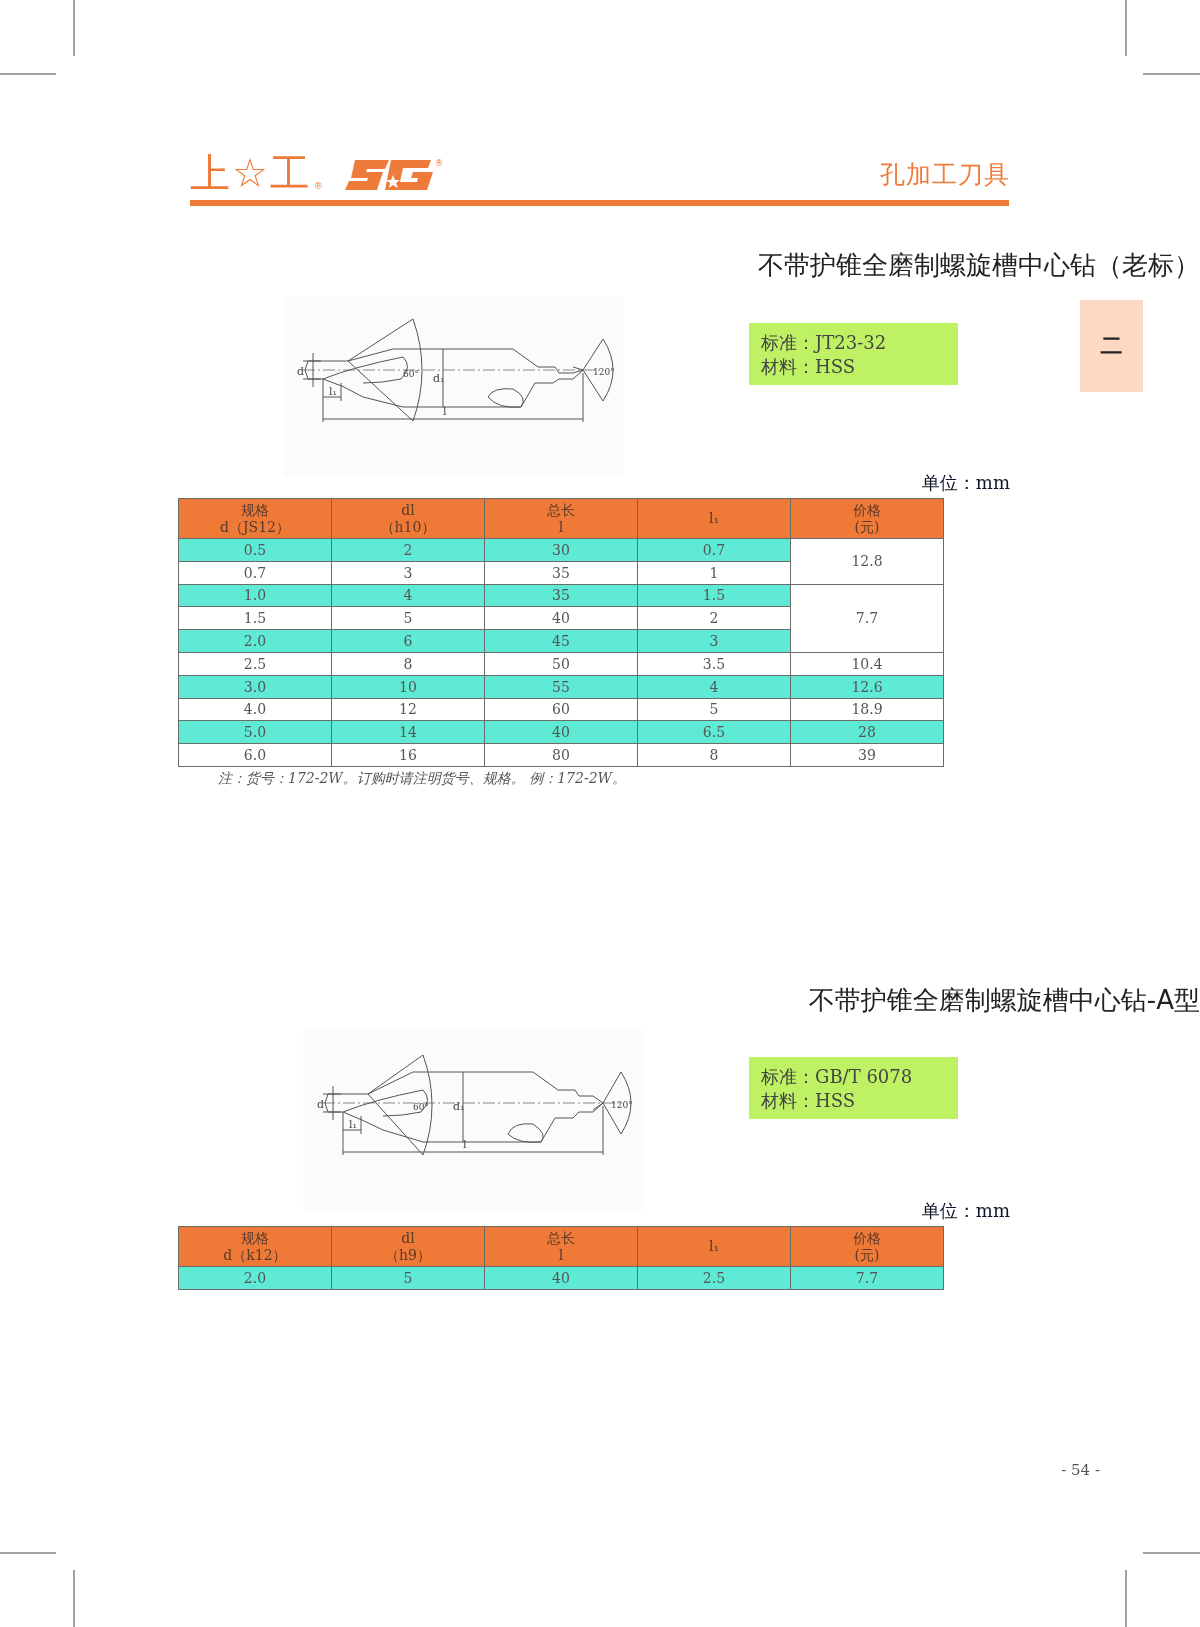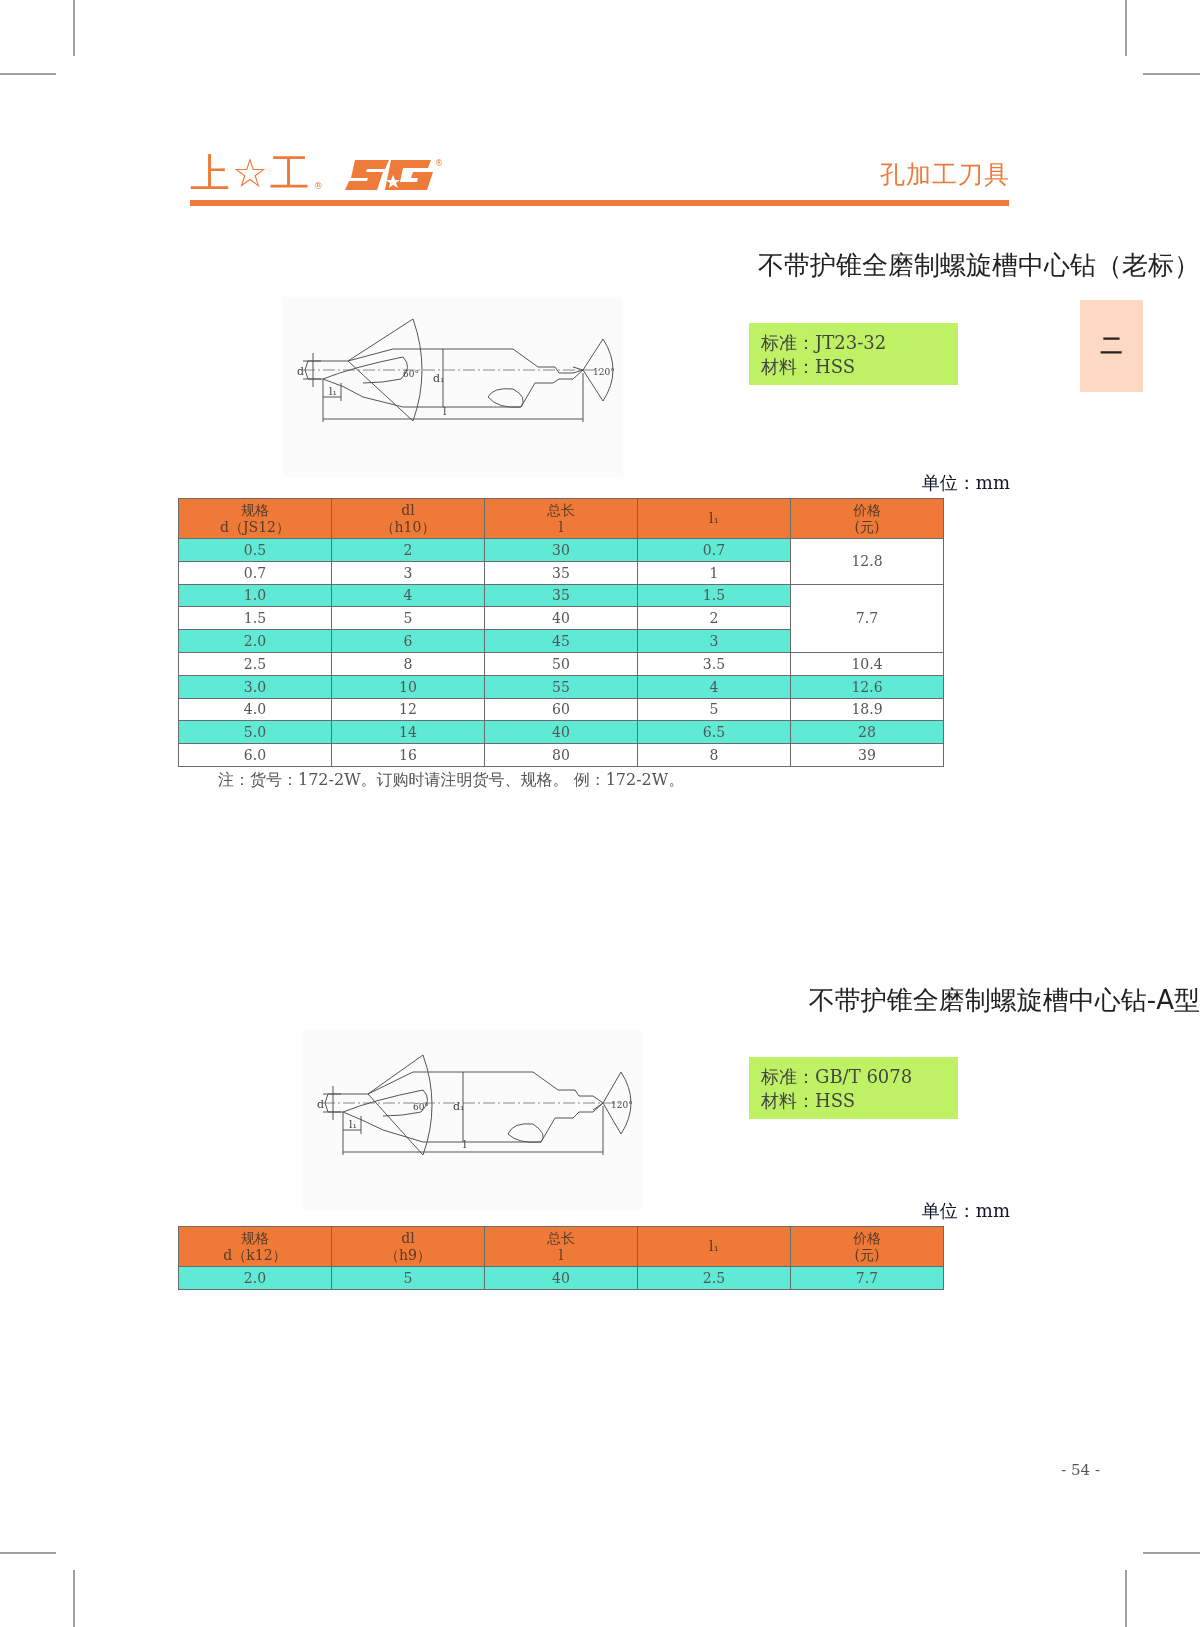--- a/index.html
+++ b/index.html
@@ -21,21 +21,21 @@
   .diagram { position: absolute; background: #fbfbfb; }
   .spec-box { position: absolute; left: 749px; width: 209px; height: 62px; background: #bef264; box-sizing: border-box; padding: 8px 12px; font-size: 18px; color: #444; line-height: 24px; }
   .unit { position: absolute; right: 190px; font-size: 18px; color: #0f172a; }
   table.spec { position: absolute; left: 178px; width: 766px; border-collapse: collapse; table-layout: fixed; font-size: 14px; color: #555; }
   table.spec th, table.spec td { border: 1px solid #6b6b6b; text-align: center; padding: 0; }
   table.spec th { background: #ef7a37; color: #5a3a2a; font-weight: normal; height: 39px; line-height: 17px; font-size: 14px; }
   table.spec td { height: 21.8px; line-height: 20px; }
   tr.g td.c { background: #5eead4; }
   tr.w td.c { background: #ffffff; }
   td.price { background: #ffffff; }
-  .note { position: absolute; left: 218px; top: 770px; font-size: 16px; color: #555; }
+  .note { position: absolute; left: 218px; top: 770px; font-size: 14px; color: #555; font-style: italic; }
   .page-num { position: absolute; left: 0; width: 1100px; top: 1461px; text-align: right; font-size: 15px; color: #555; }
 </style>
 </head>
 <body>
 
 <div class="crop" style="left:73px;top:0;width:2px;height:56px;"></div>
 <div class="crop" style="left:0;top:73px;width:56px;height:2px;"></div>
 <div class="crop" style="left:1125px;top:0;width:2px;height:56px;"></div>
 <div class="crop" style="left:1143px;top:73px;width:57px;height:2px;"></div>
 <div class="crop" style="left:0;top:1552px;width:56px;height:2px;"></div>

